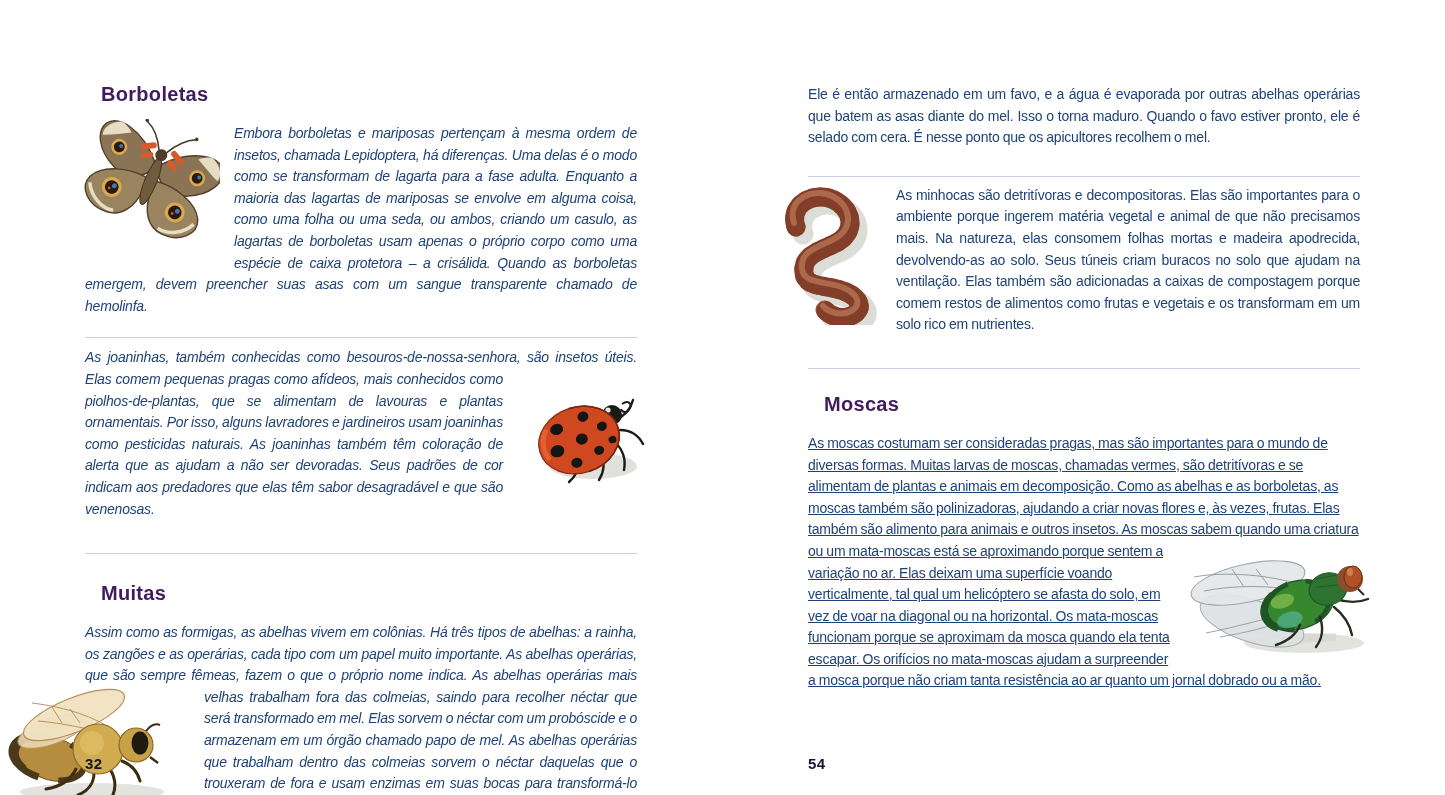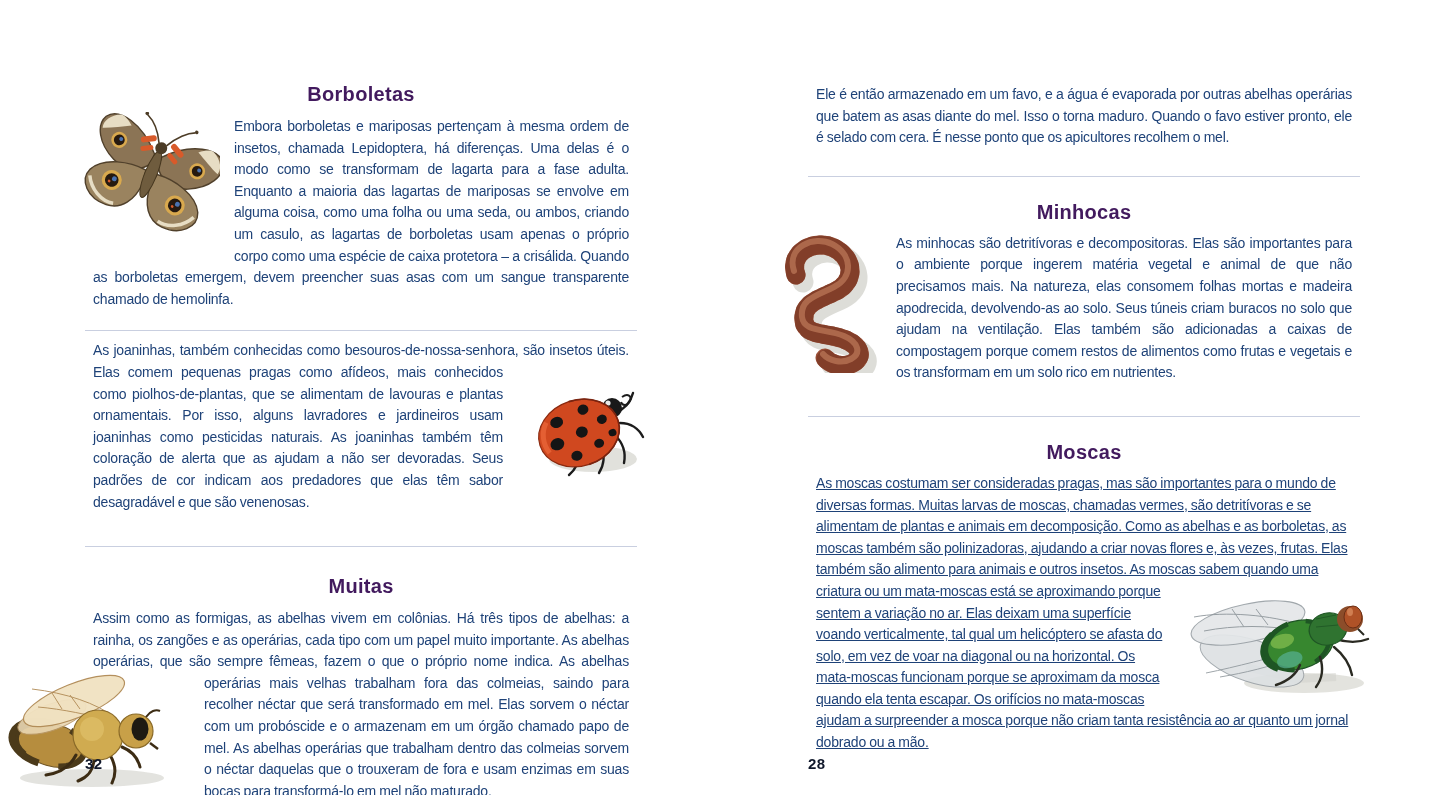--- a/index.html
+++ b/index.html
@@ -8,26 +8,26 @@
     font-family:"Liberation Sans","DejaVu Sans",sans-serif;
     -webkit-font-smoothing:antialiased;
   }
   .spread { display:flex; width:1445px; height:795px; background:#ffffff; }
   .page { position:relative; width:722px; height:795px; flex:0 0 auto; }
   .col { position:absolute; top:0; width:552px; }
   .page--left  .col { left:85px; }
   .page--right .col { left:86px; }
 
   .sec-title {
-    margin:0; text-align:center;
+    margin:16px; text-align:left;
     font-size:20px; font-weight:bold; line-height:26px;
     letter-spacing:0.3px; color:#421a5e;
   }
   .body-text {
-    margin:8px; text-align:justify;
+    margin:0; text-align:justify;
     font-size:14px; line-height:21.6px;
     letter-spacing:-0.2px; word-spacing:-0.5px;
     color:#1e4278;
     hyphens:auto; -webkit-hyphens:auto;
   }
   .body-text.ragged { text-align:left;text-decoration:underline; }
 
   .divider {
     border:none; margin:0; height:0;
     border-top:1.5px solid #c9cfe0; width:100%;
@@ -53,21 +53,21 @@
   .page-number {
     position:absolute; top:755px; width:552px;
     font-size:15px; font-weight:bold;
     color:#0f172a; letter-spacing:0.5px;
   }
   .page--left  .page-number { left:85px; }
   .page--right .page-number { left:86px; }
 
   
   .mt-title-first { margin-top:81px; }
-  .mt-para       { margin-top:9px; }
+  .mt-para       { margin-top:9px;font-style:italic; }
   .mt-hr-1l      { margin-top:20px; }
   .mt-title-2l   { margin-top:27px; }
   .mt-hr-2l      { margin-top:33px; }
   .mt-title-3l   { margin-top:26px; }
   .mt-para-top-r { margin-top:84px; }
   .mt-hr-1r      { margin-top:27px; }
   .mt-title-1r   { margin-top:22px; }
   .mt-hr-2r      { margin-top:32px; }
   .mt-title-2r   { margin-top:22px; }
   .mt-para-sm    { margin-top:8px; }
@@ -216,21 +216,20 @@
     <div class="page-number">32</div>
   </div>
 
   <div class="page page--right">
     <div class="col">
 
       <p class="body-text mt-para-top-r">Ele é então armazenado em um favo, e a água é evaporada por outras abelhas operárias que batem as asas diante do mel. Isso o torna maduro. Quando o favo estiver pronto, ele é selado com cera. É nesse ponto que os apicultores recolhem o mel.</p>
 
       <hr class="divider mt-hr-1r">
 
-      <h2 class="sec-title mt-title-1r">Minhocas</h2>
       <div class="para-block mt-para-sm">
         <span class="img-float float-l worm-box">
           <svg viewBox="0 0 112 142" width="112" height="142" aria-hidden="true">
             <g fill="none" stroke-linecap="round">
               <path d="M22 44 C14 20 42 8 60 17 C80 27 82 50 62 60 C44 69 28 72 30 90 C32 106 54 101 72 109 C86 115 90 126 79 132 C70 137 57 134 51 127" stroke="#cfcfc7" stroke-width="21" opacity="0.7" transform="translate(7 7)"></path>
               <path d="M22 44 C14 20 42 8 60 17 C80 27 82 50 62 60 C44 69 28 72 30 90 C32 106 54 101 72 109 C86 115 90 126 79 132 C70 137 57 134 51 127" stroke="#9c5038" stroke-width="19"></path>
               <path d="M22 44 C14 20 42 8 60 17 C80 27 82 50 62 60 C44 69 28 72 30 90 C32 106 54 101 72 109 C86 115 90 126 79 132 C70 137 57 134 51 127" stroke="#7c3a26" stroke-width="19" stroke-dasharray="2 5.5" opacity="0.8"></path>
               <path d="M22 44 C14 20 42 8 60 17 C80 27 82 50 62 60 C44 69 28 72 30 90 C32 106 54 101 72 109 C86 115 90 126 79 132 C70 137 57 134 51 127" stroke="#cf8a68" stroke-width="6" opacity="0.55" transform="translate(-2 -4)"></path>
             </g>
           </svg>
@@ -283,16 +282,16 @@
             <circle cx="164" cy="38" r="13" fill="#8c4d2a"></circle>
             <ellipse cx="167" cy="36" rx="9" ry="11" fill="#b05227" stroke="#6b2f16" stroke-width="1"></ellipse>
             <ellipse cx="164" cy="31" rx="3" ry="4" fill="#d88a5c" opacity="0.8"></ellipse>
             <path d="M172 48 l6 6" stroke="#2a2a22" stroke-width="2"></path>
           </svg>
         </span>
         <p class="body-text ragged">As moscas costumam ser consideradas pragas, mas são importantes para o mundo de diversas formas. Muitas larvas de moscas, chamadas vermes, são detritívoras e se alimentam de plantas e animais em decomposição. Como as abelhas e as borboletas, as moscas também são polinizadoras, ajudando a criar novas flores e, às vezes, frutas. Elas também são alimento para animais e outros insetos. As moscas sabem quando uma criatura ou um mata-moscas está se aproximando porque sentem a variação no ar. Elas deixam uma superfície voando verticalmente, tal qual um helicóptero se afasta do solo, em vez de voar na diagonal ou na horizontal. Os mata-moscas funcionam porque se aproximam da mosca quando ela tenta escapar. Os orifícios no mata-moscas ajudam a surpreender a mosca porque não criam tanta resistência ao ar quanto um jornal dobrado ou a mão.</p>
       </div>
 
     </div>
-    <div class="page-number">28</div>
+    <div class="page-number">54</div>
   </div>
 
 </div>
 
 </body></html>

